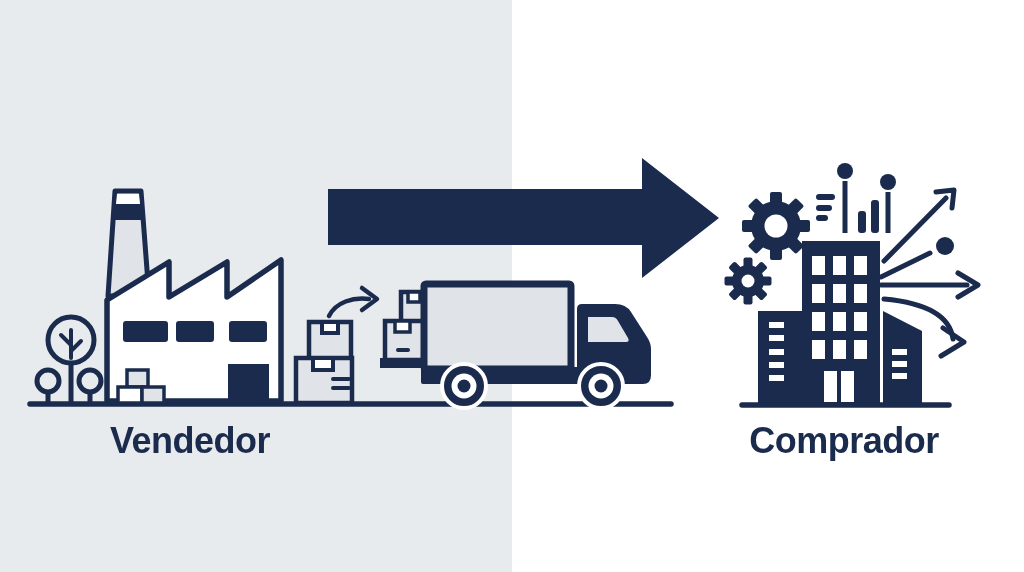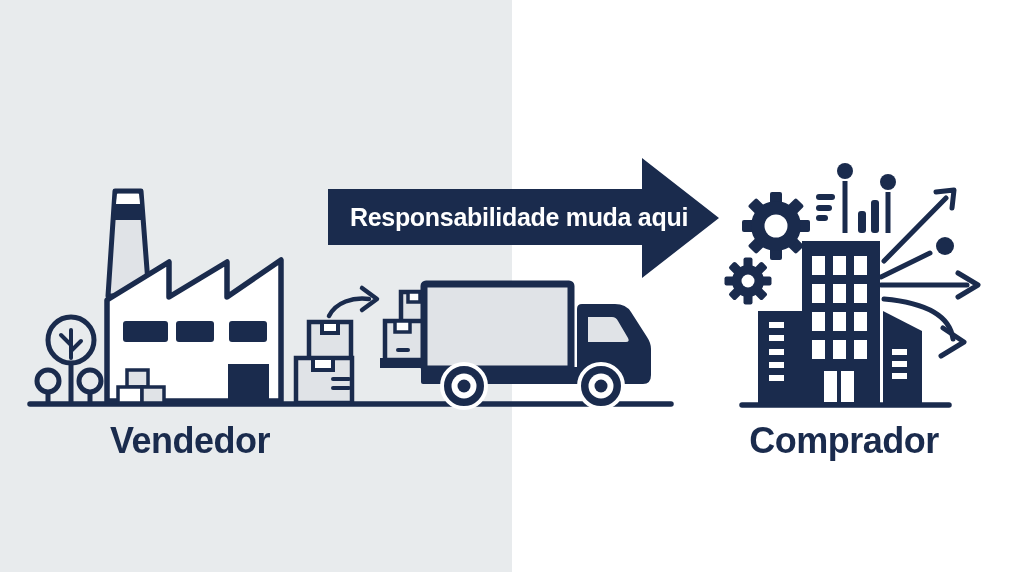--- a/index.html
+++ b/index.html
@@ -208,16 +208,15 @@
         <rect x="892" y="361" width="15" height="6" class="f-white"></rect>
         <rect x="892" y="373" width="15" height="6" class="f-white"></rect>
       </g>
     </g>
 
     <g>
       <line x1="742" y1="405" x2="949" y2="405" class="s-navy" stroke-width="5.5" stroke-linecap="round"></line>
     </g>
   </svg>
 
-  <div class="arrow-label">Responsabilidade muda aqui</div>
   <div class="side-label seller">Vendedor</div>
   <div class="side-label buyer">Comprador</div>
 </div>
 
 </body></html>

